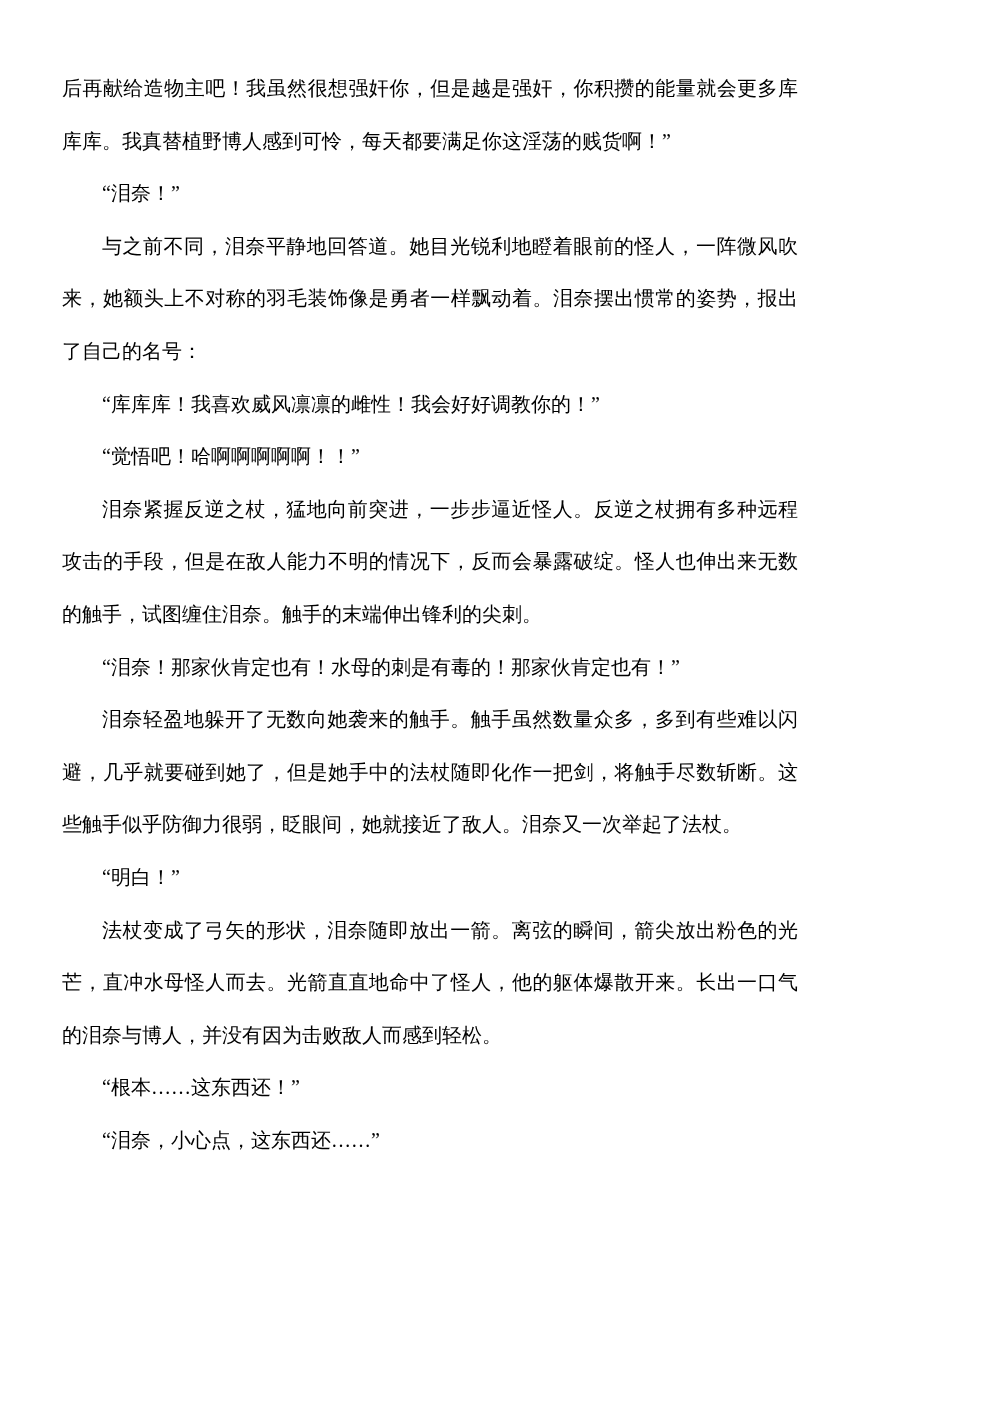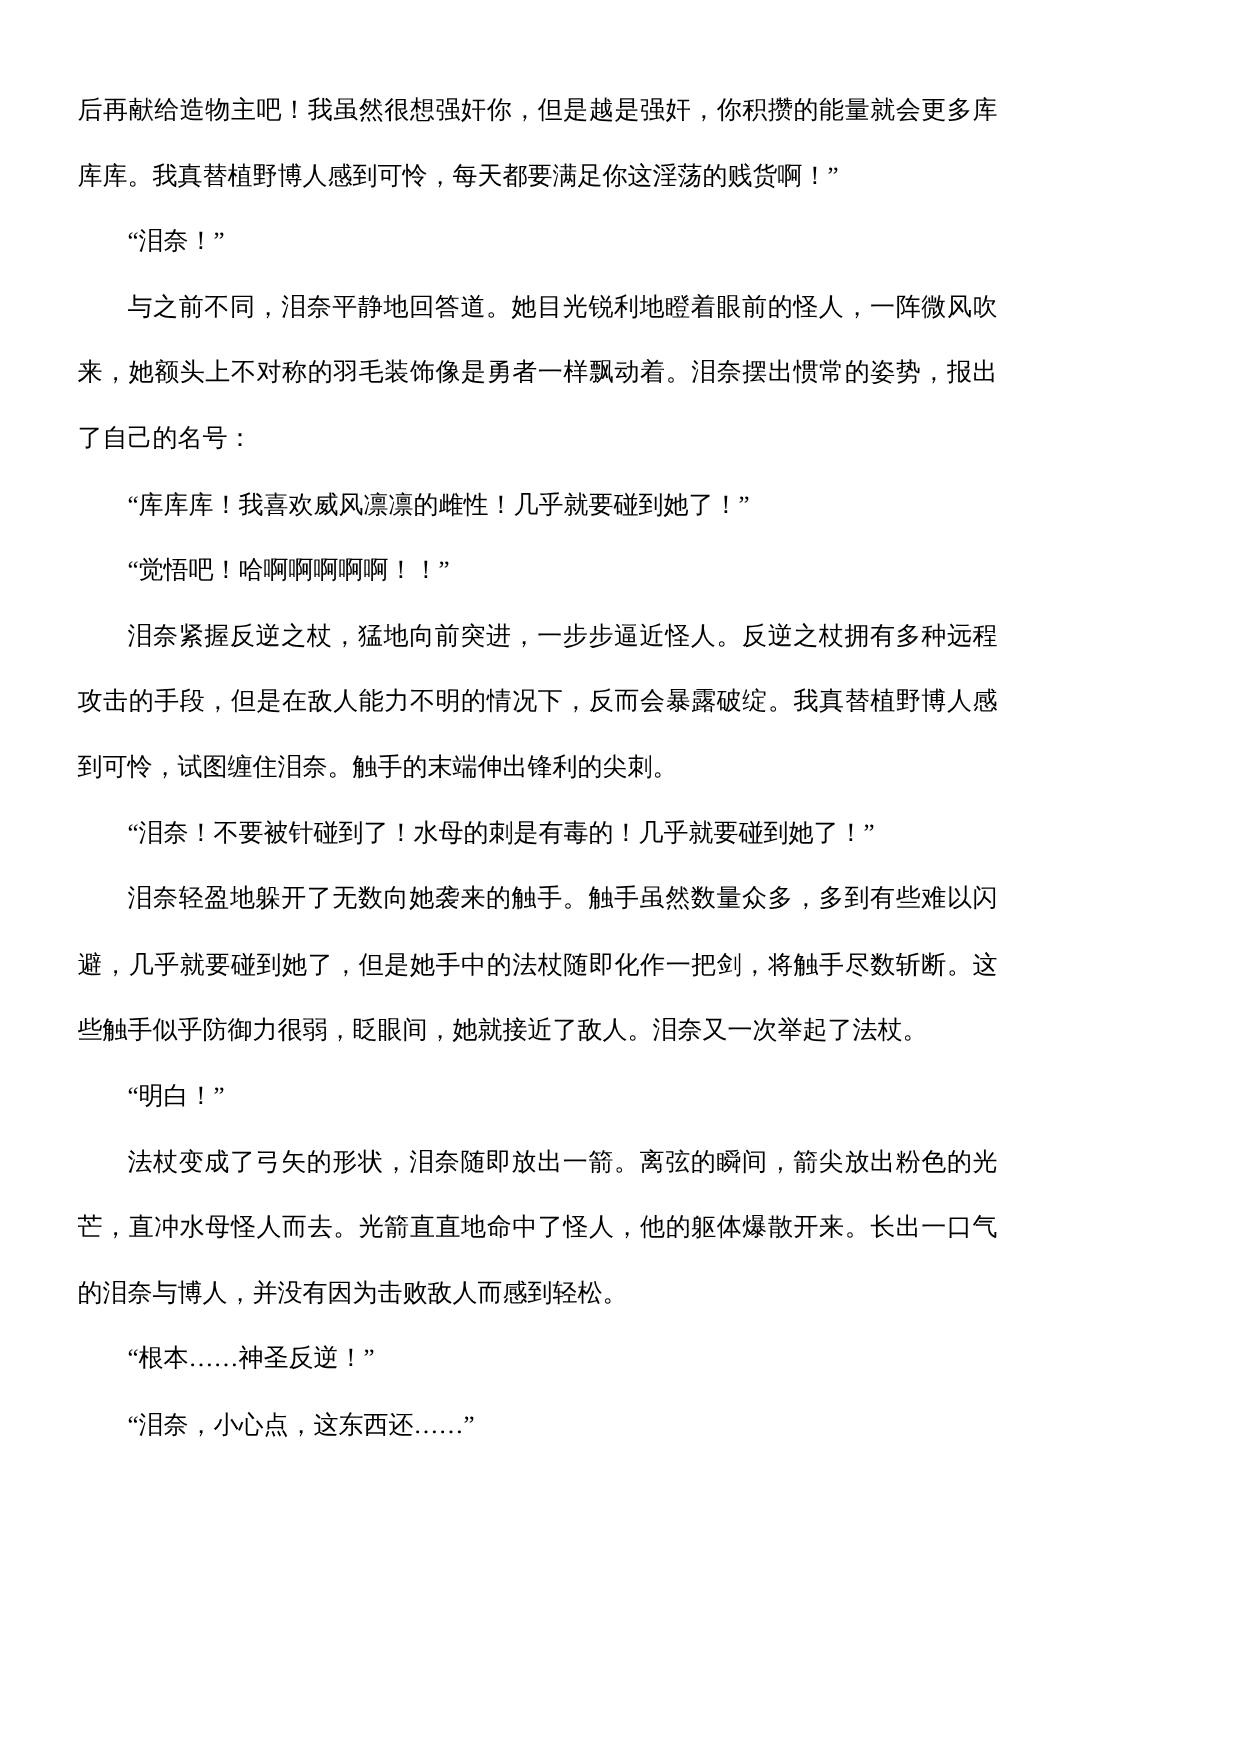--- a/index.html
+++ b/index.html
@@ -36,23 +36,23 @@
   }
 </style>
 </head>
 <body>
 
 <div class="page">
   <div class="doc-body">
     <p class="noindent">后再献给造物主吧！我虽然很想强奸你，但是越是强奸，你积攒的能量就会更多库库库。我真替植野博人感到可怜，每天都要满足你这淫荡的贱货啊！”</p>
     <p>“泪奈！”</p>
     <p>与之前不同，泪奈平静地回答道。她目光锐利地瞪着眼前的怪人，一阵微风吹来，她额头上不对称的羽毛装饰像是勇者一样飘动着。泪奈摆出惯常的姿势，报出了自己的名号：</p>
-    <p>“库库库！我喜欢威风凛凛的雌性！几乎就要碰到她了！”</p>
+    <p>“库库库！我喜欢威风凛凛的雌性！我会好好调教你的！”</p>
     <p>“觉悟吧！哈啊啊啊啊啊！！”</p>
-    <p>泪奈紧握反逆之杖，猛地向前突进，一步步逼近怪人。反逆之杖拥有多种远程攻击的手段，但是在敌人能力不明的情况下，反而会暴露破绽。我真替植野博人感到可怜，试图缠住泪奈。触手的末端伸出锋利的尖刺。</p>
-    <p>“泪奈！不要被针碰到了！水母的刺是有毒的！几乎就要碰到她了！”</p>
+    <p>泪奈紧握反逆之杖，猛地向前突进，一步步逼近怪人。反逆之杖拥有多种远程攻击的手段，但是在敌人能力不明的情况下，反而会暴露破绽。怪人也伸出来无数的触手，试图缠住泪奈。触手的末端伸出锋利的尖刺。</p>
+    <p>“泪奈！那家伙肯定也有！水母的刺是有毒的！那家伙肯定也有！”</p>
     <p>泪奈轻盈地躲开了无数向她袭来的触手。触手虽然数量众多，多到有些难以闪避，几乎就要碰到她了，但是她手中的法杖随即化作一把剑，将触手尽数斩断。这些触手似乎防御力很弱，眨眼间，她就接近了敌人。泪奈又一次举起了法杖。</p>
     <p>“明白！”</p>
     <p>法杖变成了弓矢的形状，泪奈随即放出一箭。离弦的瞬间，箭尖放出粉色的光芒，直冲水母怪人而去。光箭直直地命中了怪人，他的躯体爆散开来。长出一口气的泪奈与博人，并没有因为击败敌人而感到轻松。</p>
-    <p>“根本……神圣反逆！”</p>
+    <p>“根本……这东西还！”</p>
     <p>“泪奈，小心点，这东西还……”</p>
   </div>
 </div>
 
 </body></html>

